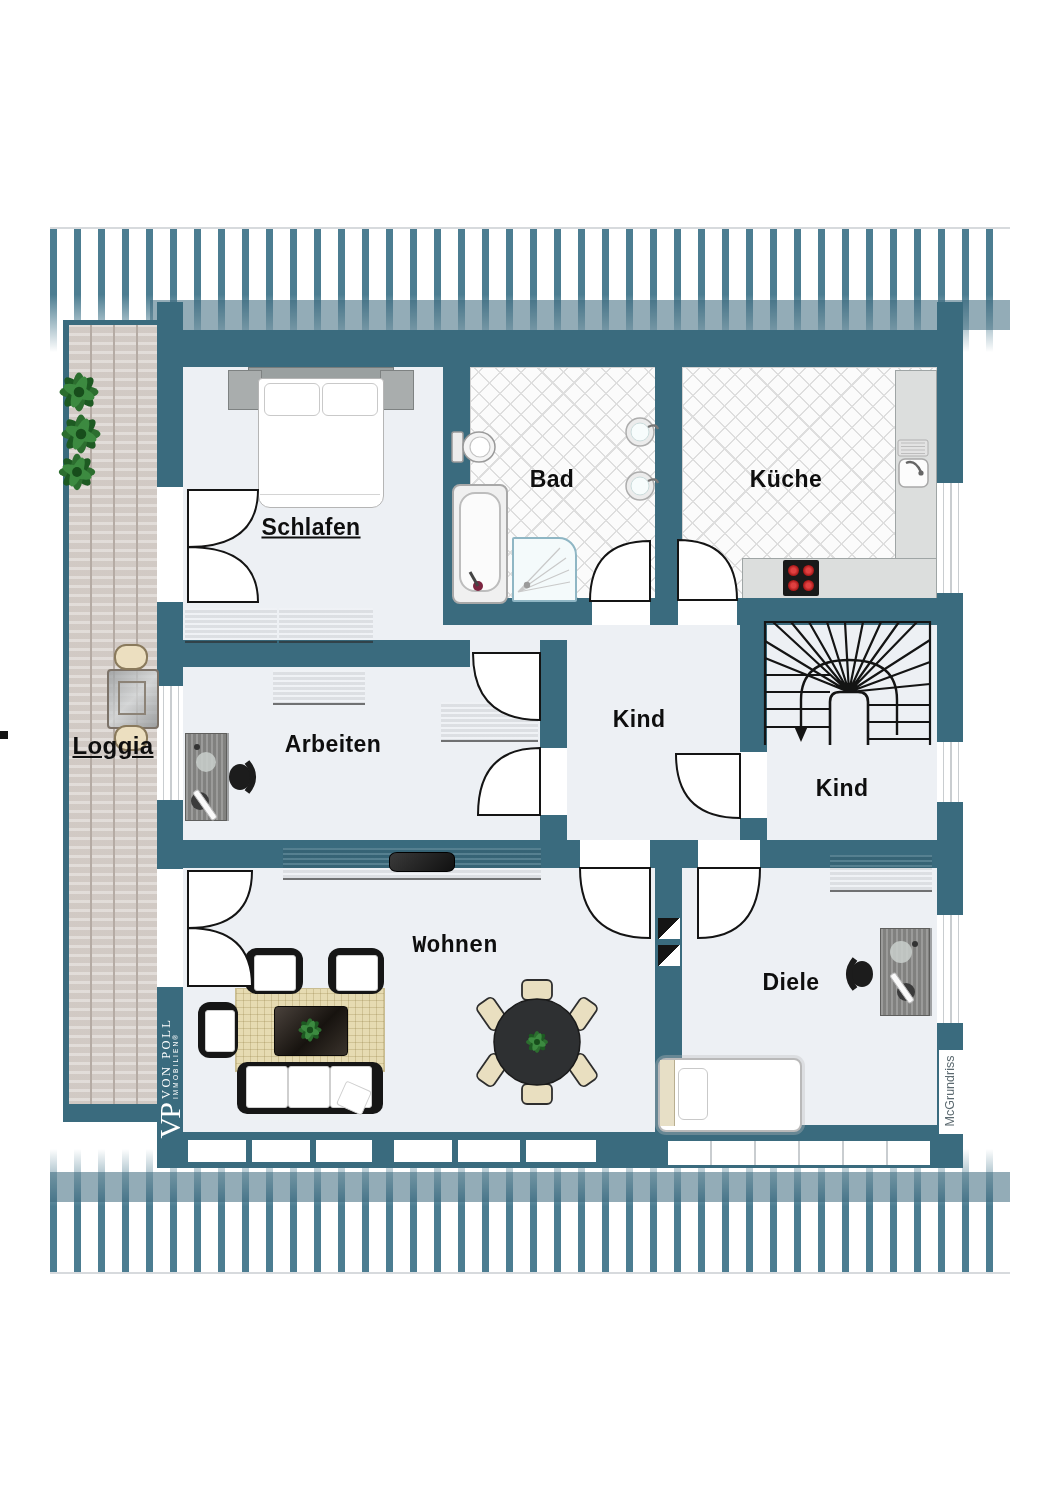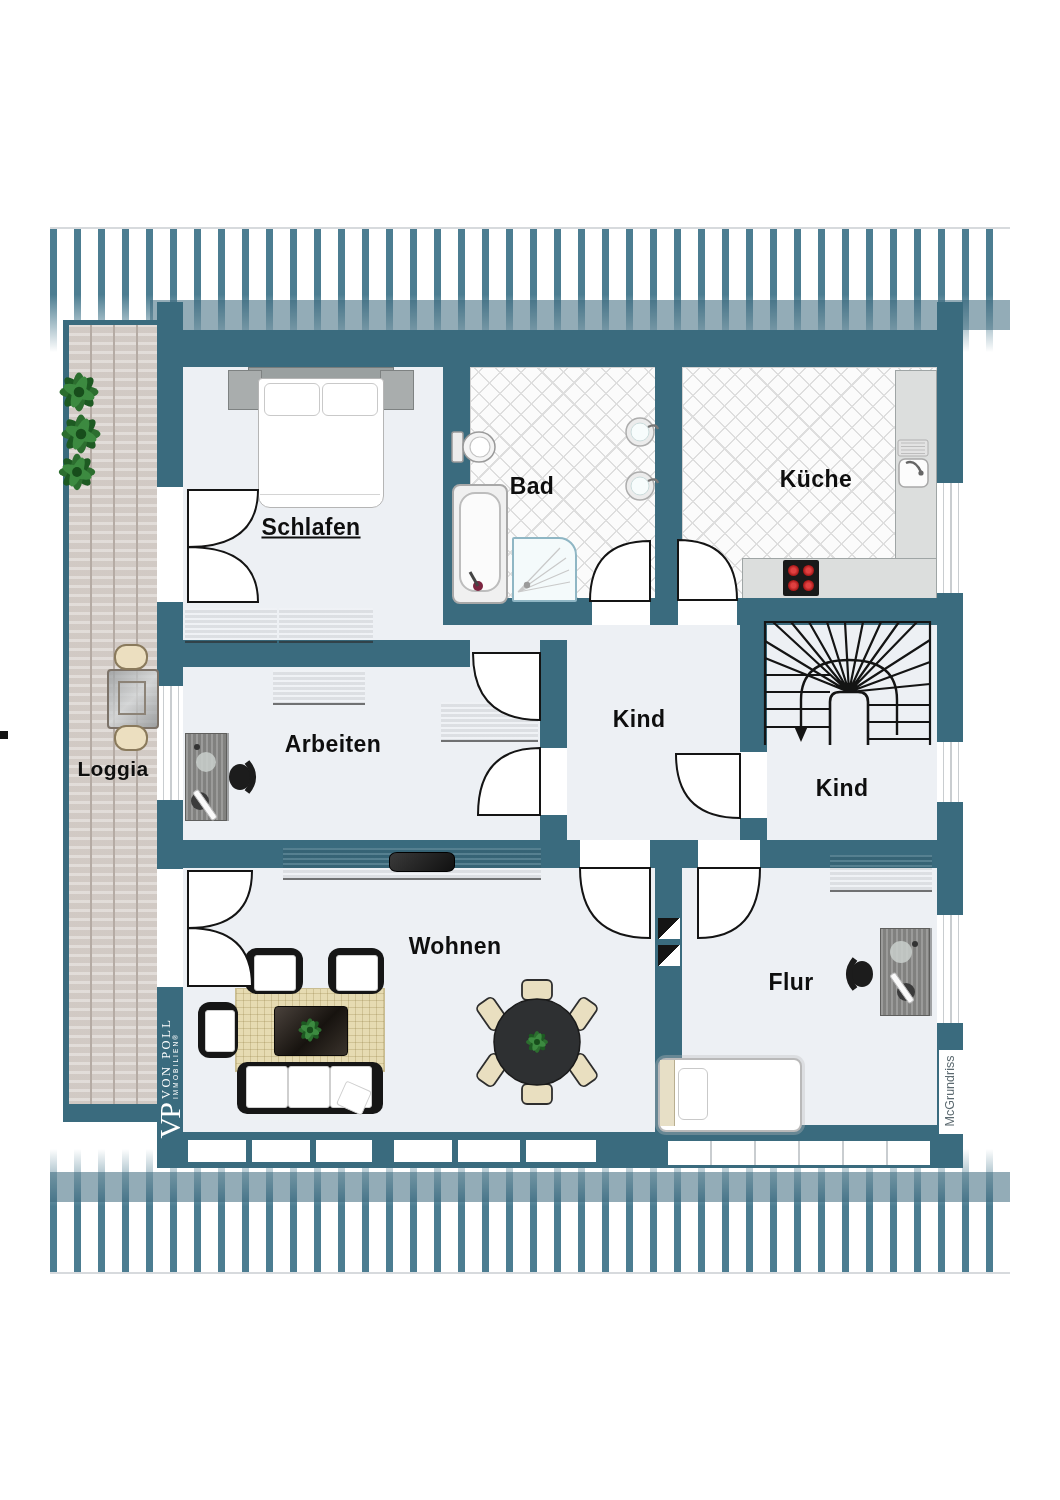--- a/index.html
+++ b/index.html
@@ -285,28 +285,28 @@
     </g>
 
     <use href="#plantSym" transform="translate(79,392) scale(1.5)"></use>
     <use href="#plantSym" transform="translate(81,434) scale(1.5)"></use>
     <use href="#plantSym" transform="translate(77,472) scale(1.4)"></use>
     <use href="#plantSym" transform="translate(310,1030) scale(0.9)"></use>
     <use href="#plantSym" transform="translate(537,1042) scale(0.85)"></use>
   </svg>
 
   <div class="label" style="left:311px;top:527px;text-decoration:underline;">Schlafen</div>
-  <div class="label" style="left:532px;top:479px;margin-top:7px;">Bad</div>
-  <div class="label" style="left:816px;top:479px;">Küche</div>
+  <div class="label" style="left:552px;top:479px;">Bad</div>
+  <div class="label" style="left:786px;top:479px;">Küche</div>
   <div class="label" style="left:639px;top:719px;">Kind</div>
   <div class="label" style="left:842px;top:788px;">Kind</div>
   <div class="label" style="left:333px;top:744px;">Arbeiten</div>
-  <div class="label" style="left:455px;top:946px;">Wohnen</div>
-  <div class="label" style="left:791px;top:982px;">Flur</div>
-  <div class="label" style="left:113px;top:769px;font-size:21px;">Loggia</div>
+  <div class="label" style="left:455px;top:946px;font-family:Liberation Mono, monospace;">Wohnen</div>
+  <div class="label" style="left:791px;top:982px;">Diele</div>
+  <div class="label" style="left:113px;top:746px;font-size:24px;text-decoration:underline;">Loggia</div>
 
   <div class="logo-wrap" style="left:170px;top:1078px;">
     <span class="logo-vp">VP</span>
     <span class="logo-col">
       <span class="logo-name">VON POLL</span>
       <span class="logo-sub">IMMOBILIEN®</span>
     </span>
   </div>
 
   <div class="watermark" style="left:950px;top:1091px;">McGrundriss</div>

